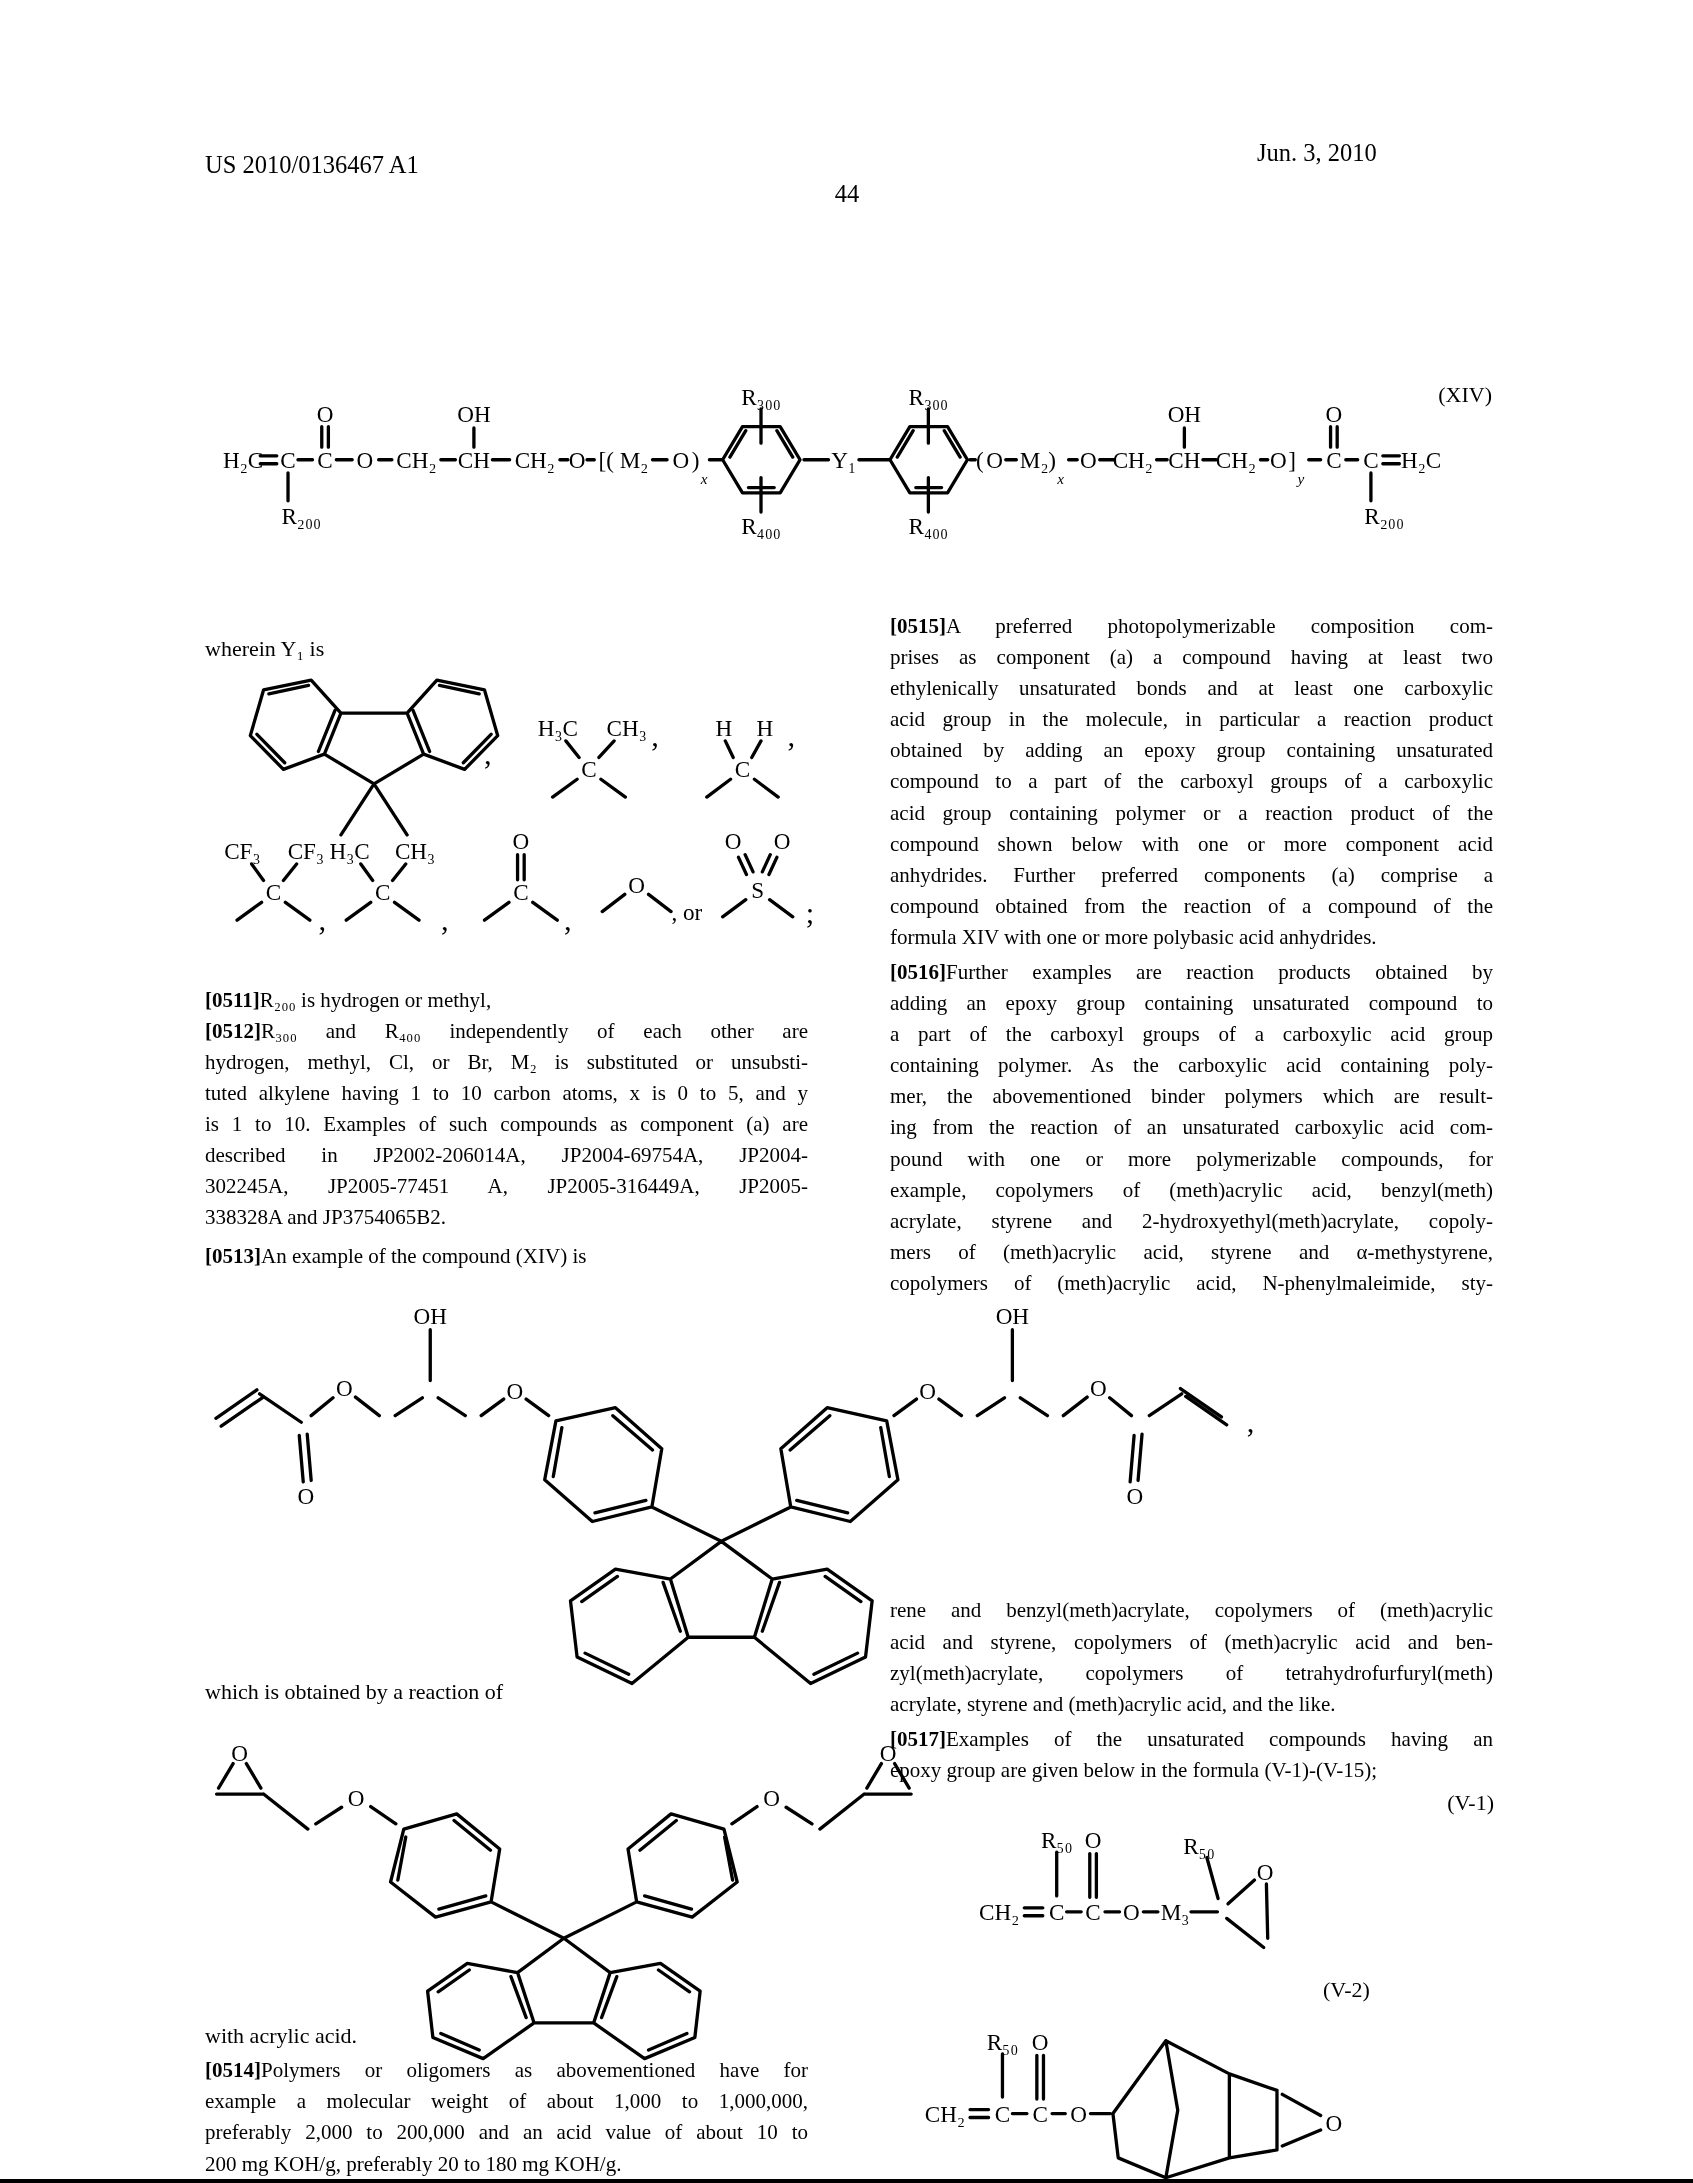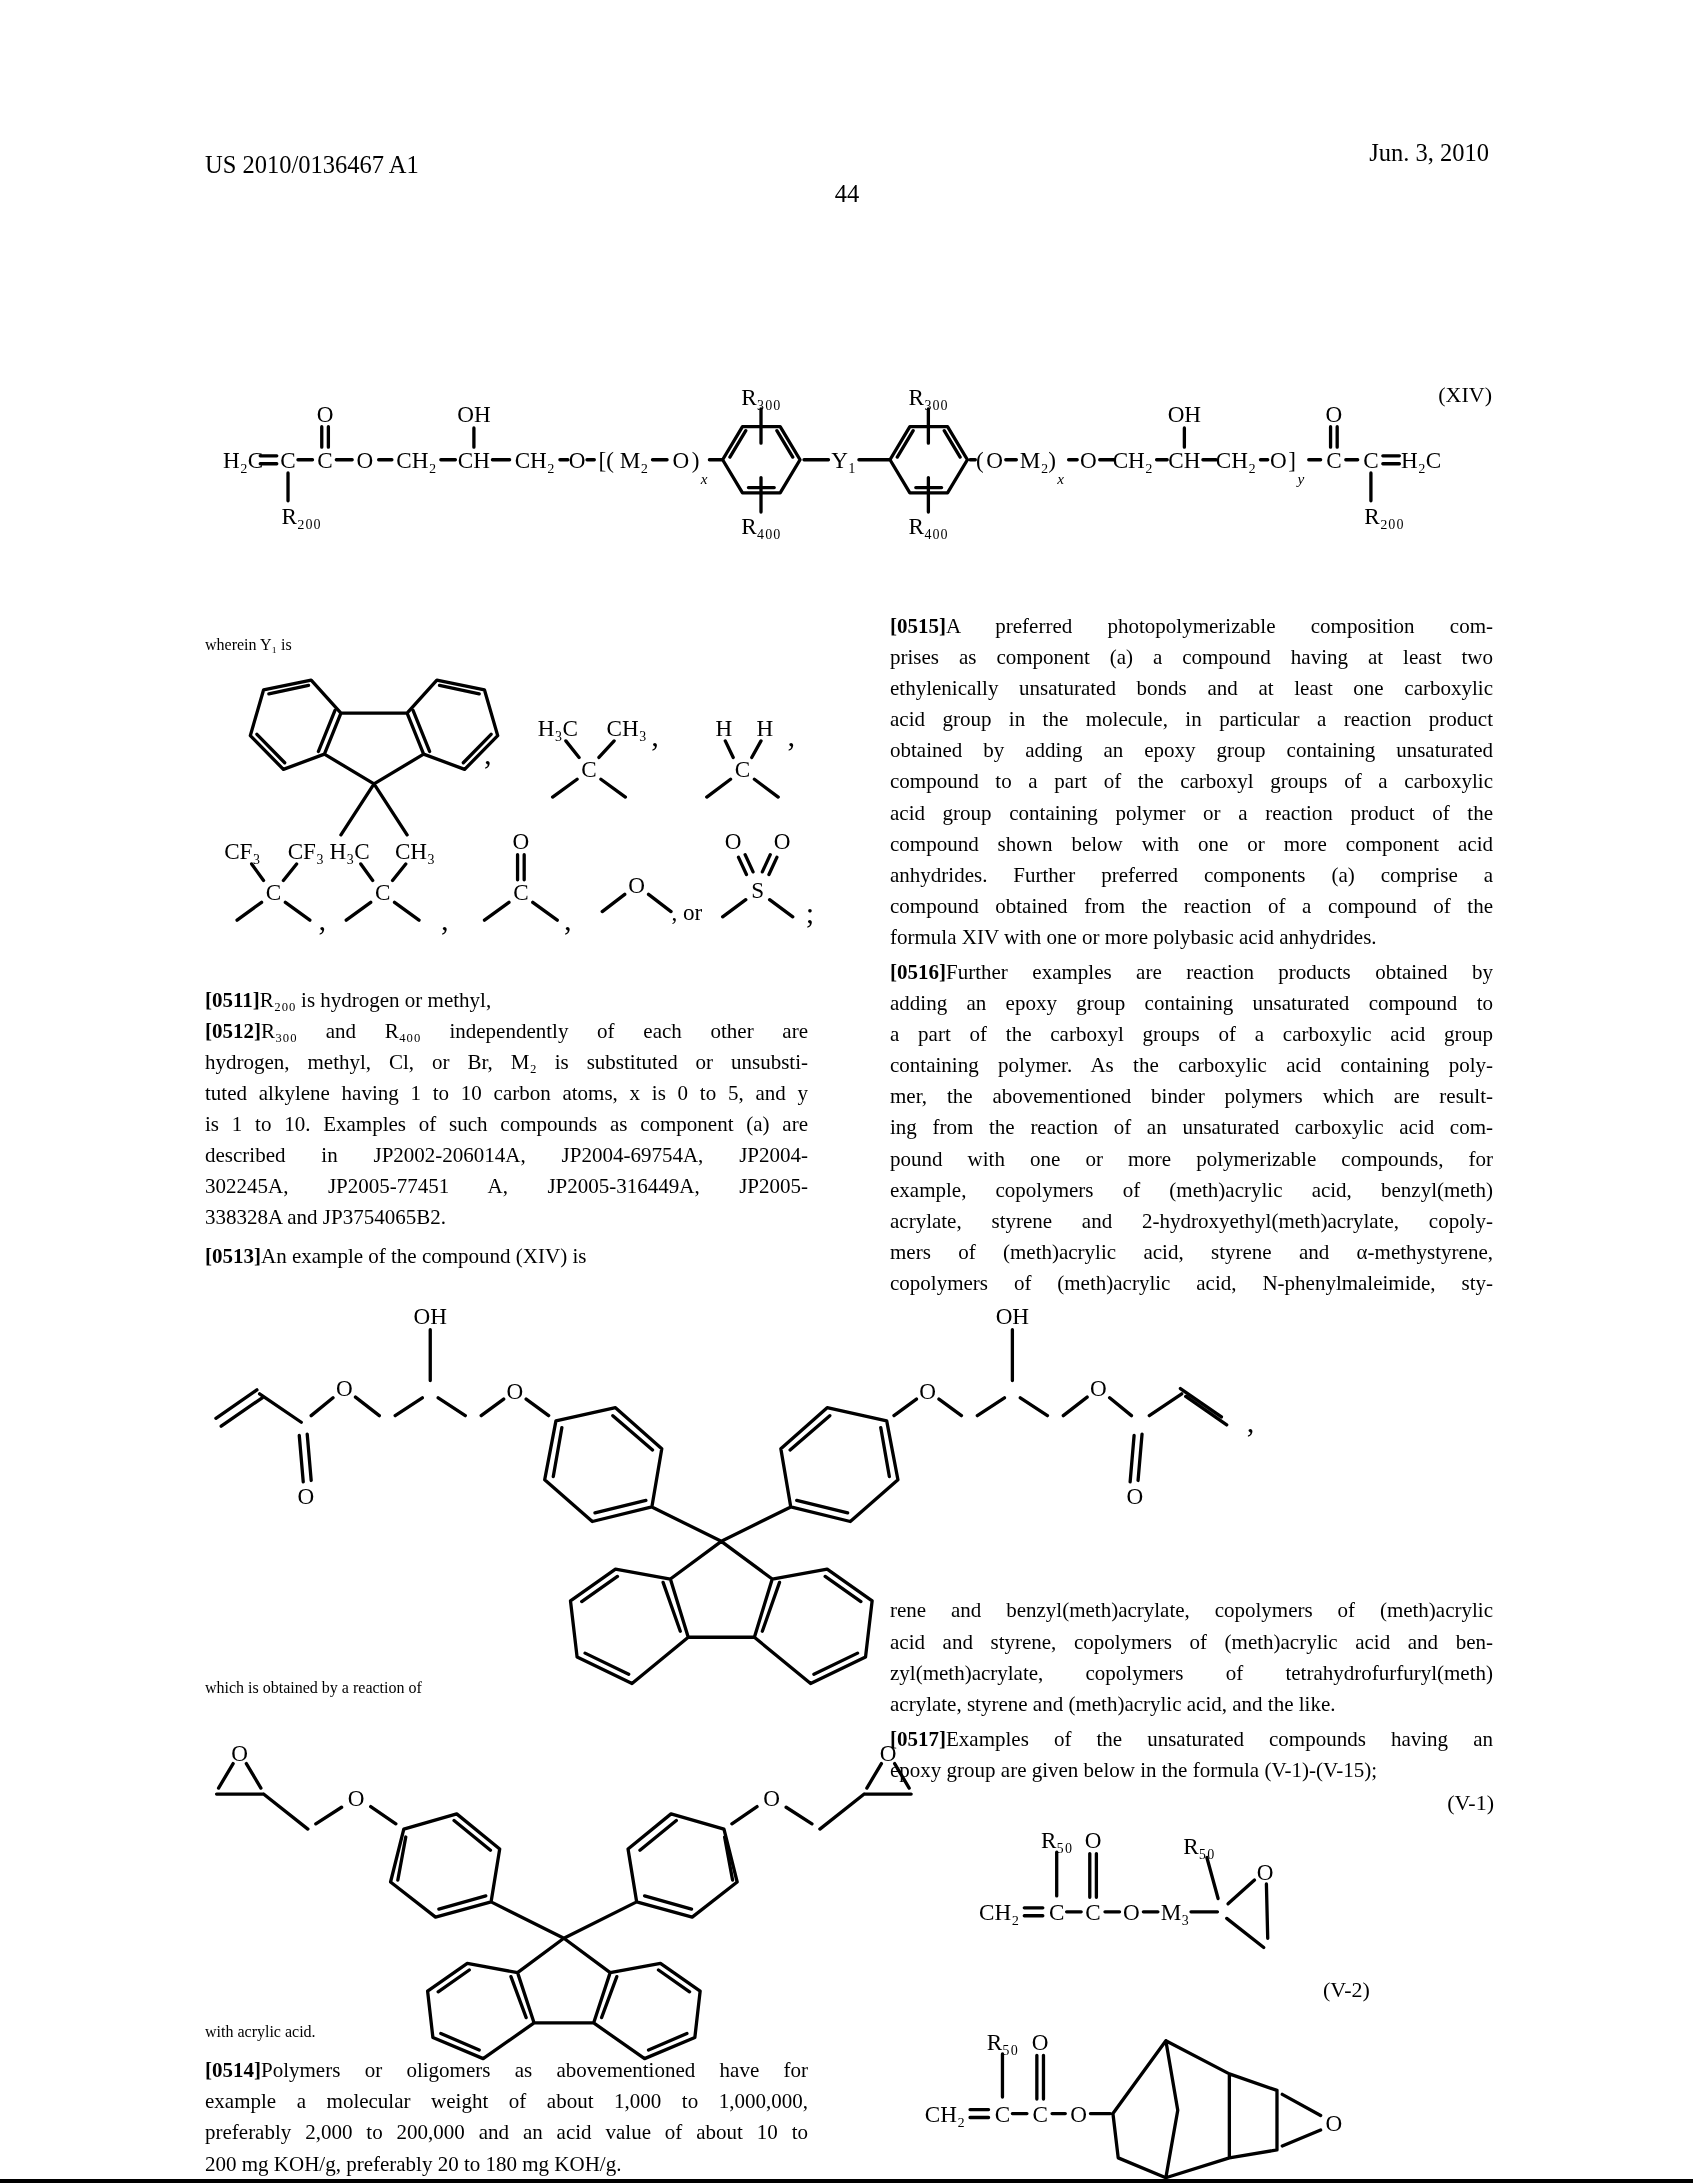--- a/index.html
+++ b/index.html
@@ -1,36 +1,36 @@
 <!DOCTYPE html>
 <html style="font-size:10.6px"><head>
 <meta charset="utf-8">
 <style>
   html,body{margin:0;padding:0;background:#fff;}
   body{width:1694px;height:2183px;position:relative;color:#000;
        font-family:"Liberation Serif","DejaVu Serif",serif;}
   .hdr{position:absolute;font-size:24.5px;white-space:nowrap;}
-  .caption{position:absolute;font-size:16px;white-space:nowrap;}
+  .caption{position:absolute;font-size:22px;white-space:nowrap;}
   .tag{position:absolute;font-size:22px;white-space:nowrap;}
   .line{position:absolute;width:603px;height:28px;line-height:28px;font-size:21px;white-space:nowrap;}
   .line.j{text-align:justify;text-align-last:justify;white-space:normal;overflow:hidden;}
   .pnum{font-weight:700;font-family:Liberation Serif, serif;}
   #mol-layer{position:absolute;left:0;top:0;}
   #mol-layer path{stroke:#000;stroke-width:5;fill:none;stroke-linecap:round;stroke-linejoin:round;}
   #mol-layer text{font-family:"Liberation Serif","DejaVu Serif",serif;font-size:35px;fill:#000;
        text-anchor:middle;dominant-baseline:central;}
   #mol-layer text.sm{font-size:23px;font-style:italic;}
   #mol-layer text.big{font-size:46px;}
   .bottom-bar{position:absolute;left:0;top:2179px;width:1694px;height:4px;background:#000;}
 </style>
 </head>
 <body>
 
 <div class="hdr" style="left:205px;top:151px">US 2010/0136467 A1</div>
-<div class="hdr" style="left:1257px;top:139px;width:232px;text-align:right">Jun. 3, 2010</div>
+<div class="hdr" style="left:1257px;top:139px;width:232px;text-align:left">Jun. 3, 2010</div>
 <div class="hdr" style="left:814px;top:180px;width:66px;text-align:center">44</div>
 
 <div class="tag" style="left:1323px;top:382px;width:169px;text-align:right">(XIV)</div>
 <div class="caption" style="left:205px;top:636px">wherein Y₁ is</div>
 <div class="caption" style="left:205px;top:1679px">which is obtained by a reaction of</div>
 <div class="caption" style="left:205px;top:2023px">with acrylic acid.</div>
 <div class="tag" style="left:1323px;top:1790px;width:171px;text-align:right">(V-1)</div>
 <div class="tag" style="left:1323px;top:1977px;width:171px;text-align:left">(V-2)</div>
 
 <svg id="mol-layer" width="1694" height="2183" viewBox="0 0 2560 3300">

